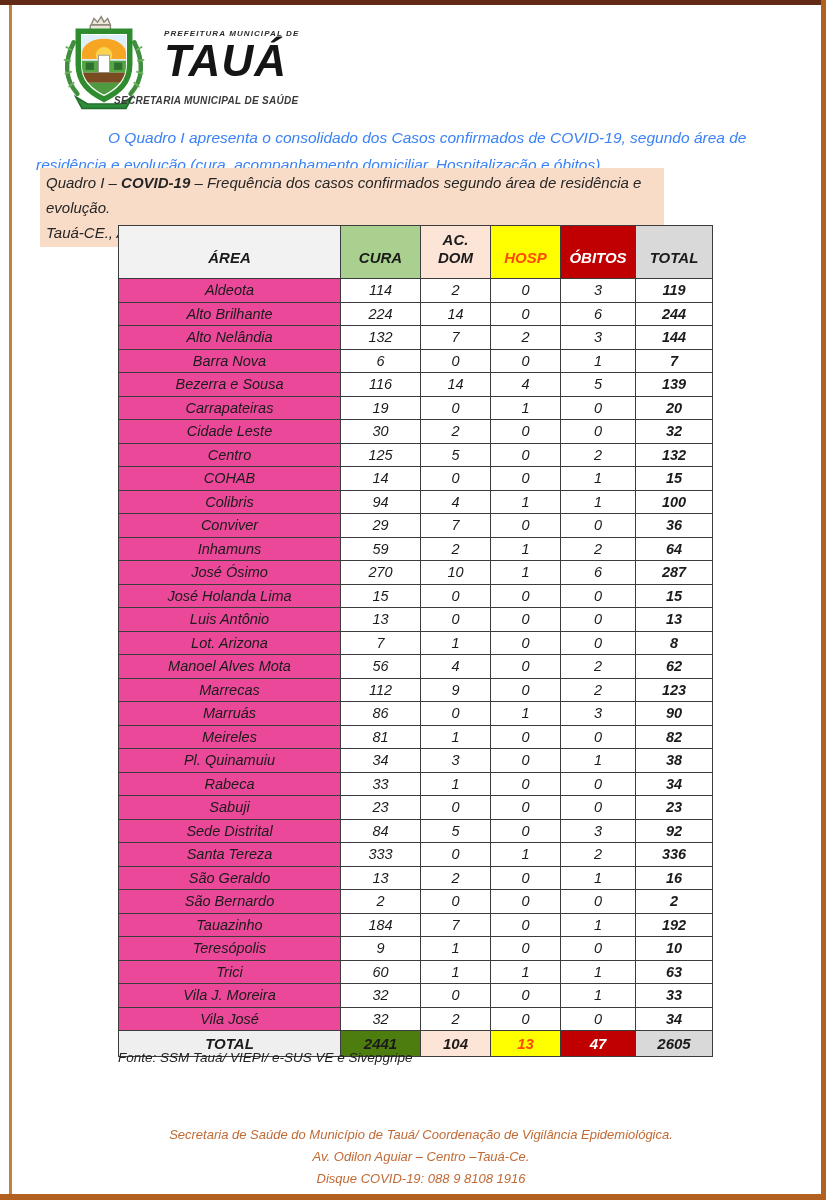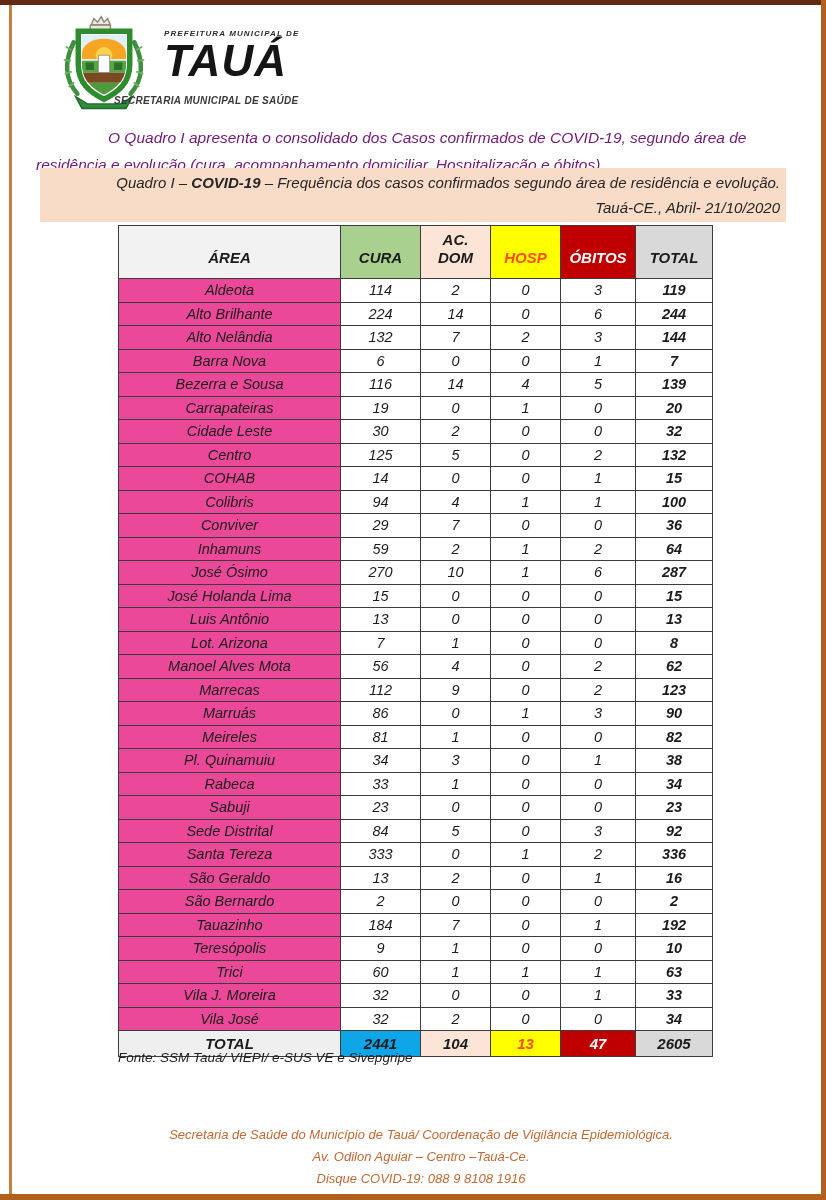--- a/index.html
+++ b/index.html
@@ -13,23 +13,23 @@
 
   
   .logo{position:absolute;top:13px;left:58px;display:flex;align-items:flex-start;}
   .logo svg{display:block;}
   .logo-text{margin-left:14px;margin-top:16px;}
   .logo-small{font-size:8px;font-weight:bold;letter-spacing:1.1px;color:#2b2b2b;}
   .logo-big{font-size:44px;font-weight:800;letter-spacing:1px;color:#151515;line-height:44px;margin-top:1px;}
 
   .department{position:absolute;top:95px;left:114px;font-size:10px;font-weight:600;letter-spacing:0.3px;color:#3a3a3a;}
 
-  .intro{position:absolute;top:108px;left:36px;width:754px;font-size:15.5px;line-height:27px;color:#701a75;text-indent:72px;}
-
-  .quadro{position:absolute;top:168px;left:40px;width:746px;background:#f9dcc8;text-align:right;
+  .intro{position:absolute;top:108px;left:36px;width:754px;font-size:15.5px;line-height:27px;color:#3b82f6;text-indent:72px;}
+
+  .quadro{position:absolute;top:168px;left:40px;width:624px;background:#f9dcc8;text-align:left;
           font-size:15px;line-height:25px;color:#262626;padding:2px 6px;box-sizing:border-box;}
   .quadro b{font-weight:bold;}
 
   
   table.freq{position:absolute;top:225px;left:118px;border-collapse:collapse;table-layout:fixed;
              font-size:14.5px;color:#1b1b1b;}
   table.freq th, table.freq td{border:1px solid #3c3c3c;padding:0 4px;overflow:hidden;white-space:nowrap;}
   table.freq th{height:41px;font-size:15px;font-weight:bold;text-align:center;vertical-align:bottom;padding-bottom:11px;white-space:normal;line-height:18px;}
   table.freq td{height:22.5px;text-align:center;}
   .w-area{width:222px;} .w-cura{width:80px;} .w-acdom{width:70px;} .w-hosp{width:70px;} .w-obitos{width:75px;} .w-total{width:77px;}
@@ -37,21 +37,21 @@
   .h-cura{background:#a9d08e;}
   .h-acdom{background:#fce4d6;}
   .h-hosp{background:#ffff00;color:#ff4a00;}
   .h-obitos{background:#c00000;color:#ffffff;}
   .h-total{background:#d9d9d9;}
   td.c-area{background:#ec4899;text-align:left;padding-left:8px;}
   td.c-num{background:#ffffff;}
   td.c-total{background:#ffffff;font-weight:bold;}
   tr.total-row td{height:25px;font-weight:bold;font-size:15px;}
   td.t-label{background:#efefef;text-align:center;}
-  td.t-cura{background:#0ea5e9;}
+  td.t-cura{background:#4d7c0f;}
   td.t-acdom{background:#fce4d6;}
   td.t-hosp{background:#ffff00;color:#ff4a00;}
   td.t-obitos{background:#c00000;color:#ffffff;}
   td.t-total{background:#d9d9d9;}
 
   .fonte{position:absolute;top:1050px;left:118px;font-size:13.5px;color:#222;}
 
   .footer{position:absolute;top:1124px;left:8px;width:826px;text-align:center;color:#c06a35;
           font-size:13px;line-height:22px;}
 </style>

